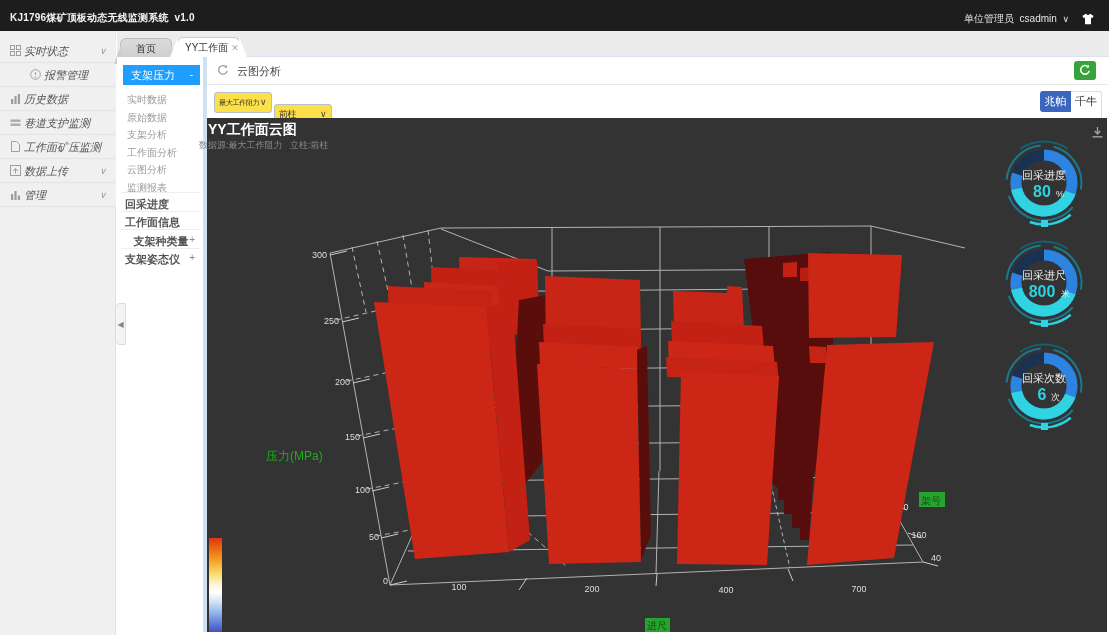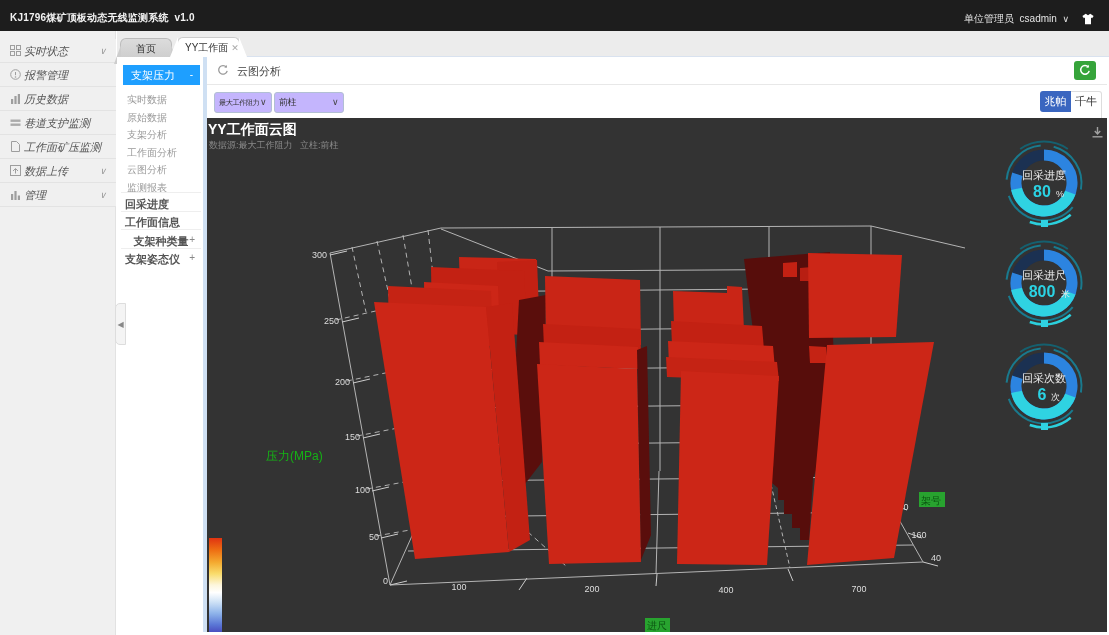--- a/index.html
+++ b/index.html
@@ -35,29 +35,29 @@
   #collapse { position:absolute; left:115px; top:303px; width:11px; height:42px; background:#f4f4f4; border:1px solid #ddd; border-radius:5px 0 0 5px; color:#888; font-size:8px; line-height:42px; text-align:center; z-index:6;}
   
   #bluesep { position:absolute; left:203px; top:57px; width:4px; height:575px; background:#cfe0f3;}
   
   #crumb { position:absolute; left:207px; top:57px; width:900px; height:28px; background:#fff; border-bottom:1px solid #e8e8e8;}
   #crumb .txt { position:absolute; left:30px; top:7px; color:#444; font-size:11px;}
   #crumb .ic { position:absolute; left:10px; top:7px; color:#999; font-size:11px;}
   #greenbtn { position:absolute; left:1074px; top:61px; width:22px; height:19px; background:#36a43a; border-radius:3px; text-align:center;}
   
   #controls { position:absolute; left:207px; top:85px; width:900px; height:33px; background:#fff;}
-  .sel { position:absolute; top:7px; height:21px; background:#c4b5fd; border:1px solid #b2bfd4; border-radius:3px; font-size:9px; color:#333; line-height:19px; padding-left:4px; letter-spacing:-0.6px; white-space:nowrap; overflow:hidden;}
+  .sel { position:absolute; top:7px; height:21px; background:#fde047; border:1px solid #b2bfd4; border-radius:3px; font-size:9px; color:#333; line-height:19px; padding-left:4px; letter-spacing:-0.6px; white-space:nowrap; overflow:hidden;}
   .sel .ch { position:absolute; right:5px; top:0; color:#444; font-size:9px;}
   #unit { position:absolute; left:833px; top:6px; width:62px; height:21px; font-size:11px; }
   #unit .a { position:absolute; left:0; top:0; width:31px; height:21px; background:#3a66c0; color:#fff; text-align:center; line-height:21px; border-radius:3px 0 0 3px;}
   #unit .b { position:absolute; left:31px; top:0; width:31px; height:36px; background:#fff; color:#333; border:1px solid #ddd; border-left:none; text-align:center; line-height:19px; border-radius:0 3px 3px 0;}
   
   #panel { position:absolute; left:207px; top:118px; width:900px; height:514px; background:#333333; }
   #ptitle { position:absolute; left:208px; top:121px; color:#fff; font-size:14px; font-weight:bold;}
-  #psub { position:absolute; left:209px; top:139px; color:#8a8a8a; font-size:9px;}
+  #psub { position:absolute; left:199px; top:139px; color:#8a8a8a; font-size:9px;}
   #dl { position:absolute; left:1091px; top:125px;}
 </style>
 </head>
 <body>
 <div id="hdr">
   <div class="title">KJ1796煤矿顶板动态无线监测系统&nbsp; v1.0</div>
   <div class="right">单位管理员&nbsp; csadmin&nbsp; <span style="font-size:9px;">∨</span></div>
   <div class="shirt">
     <svg width="14" height="12" viewBox="0 0 17 16">
         <path d="M5.5 1 L8.5 3 L11.5 1 L16 4 L14 7 L12.5 6 L12.5 15 L4.5 15 L4.5 6 L3 7 L1 4 Z" fill="#fff"></path>
@@ -65,21 +65,21 @@
   </div>
 </div>
 
 <div id="side">
     <div class="sitem" style="top: 8px;"><span class="ic"><svg width="11" height="11">
           <rect x="0.5" y="0.5" width="4" height="4" fill="none" stroke="#8a8a8a"></rect>
           <rect x="6.5" y="0.5" width="4" height="4" fill="none" stroke="#8a8a8a"></rect>
           <rect x="0.5" y="6.5" width="4" height="4" fill="none" stroke="#8a8a8a"></rect>
           <rect x="6.5" y="6.5" width="4" height="4" fill="none" stroke="#8a8a8a"></rect>
         </svg></span>实时状态<span class="ar">∨</span></div>
-    <div class="sitem" style="top: 32px;"><span class="ic"><svg width="11" height="11">
+    <div class="sitem" style="top: 32px; padding-left: 20px;"><span class="ic"><svg width="11" height="11">
           <circle cx="5.5" cy="5.5" r="4.8" fill="none" stroke="#8a8a8a"></circle>
           <line x1="5.5" y1="3" x2="5.5" y2="6.2" stroke="#8a8a8a"></line>
           <circle cx="5.5" cy="8" r="0.8" fill="#8a8a8a"></circle>
         </svg></span>报警管理</div>
     <div class="sitem" style="top: 56px;"><span class="ic"><svg width="11" height="11">
           <rect x="1" y="6" width="2.2" height="5" fill="#8a8a8a"></rect>
           <rect x="4.4" y="3" width="2.2" height="8" fill="#8a8a8a"></rect>
           <rect x="7.8" y="1" width="2.2" height="10" fill="#8a8a8a"></rect>
         </svg></span>历史数据</div>
     <div class="sitem" style="top: 80px;"><span class="ic"><svg width="11" height="11">
@@ -133,21 +133,21 @@
       </svg></div>
   <div class="txt">云图分析</div>
 </div>
 <div id="greenbtn"><svg width="12" height="12" viewBox="0 0 12 12" style="margin-top:3px;">
       <path d="M10.2 6.8 A4.3 4.3 0 1 1 9.4 3.2" fill="none" stroke="#fff" stroke-width="1.5"></path>
       <path d="M9.8 0.8 L9.8 3.6 L7 3.4 Z" fill="#fff"></path>
     </svg></div>
 
 <div id="controls">
   <div class="sel" style="left:7px; width:58px;"><span style="display:inline-block;transform:scale(0.8);transform-origin:0 60%;white-space:nowrap;">最大工作阻力</span><span class="ch">∨</span></div>
-  <div class="sel" style="left:67px; width:70px;">前柱<span class="ch">∨</span></div>
+  <div class="sel" style="left:67px; width:58px;margin-top:12px;">前柱<span class="ch">∨</span></div>
   <div id="unit">
       <div class="a">兆帕</div>
       <div class="b">千牛</div>
     </div>
 </div>
 
 <div id="panel"></div>
 <div id="ptitle">YY工作面云图</div>
 <div id="psub">数据源:最大工作阻力&nbsp;&nbsp; 立柱:前柱</div>
 <div id="dl"><svg width="13" height="13" viewBox="0 0 13 13">

